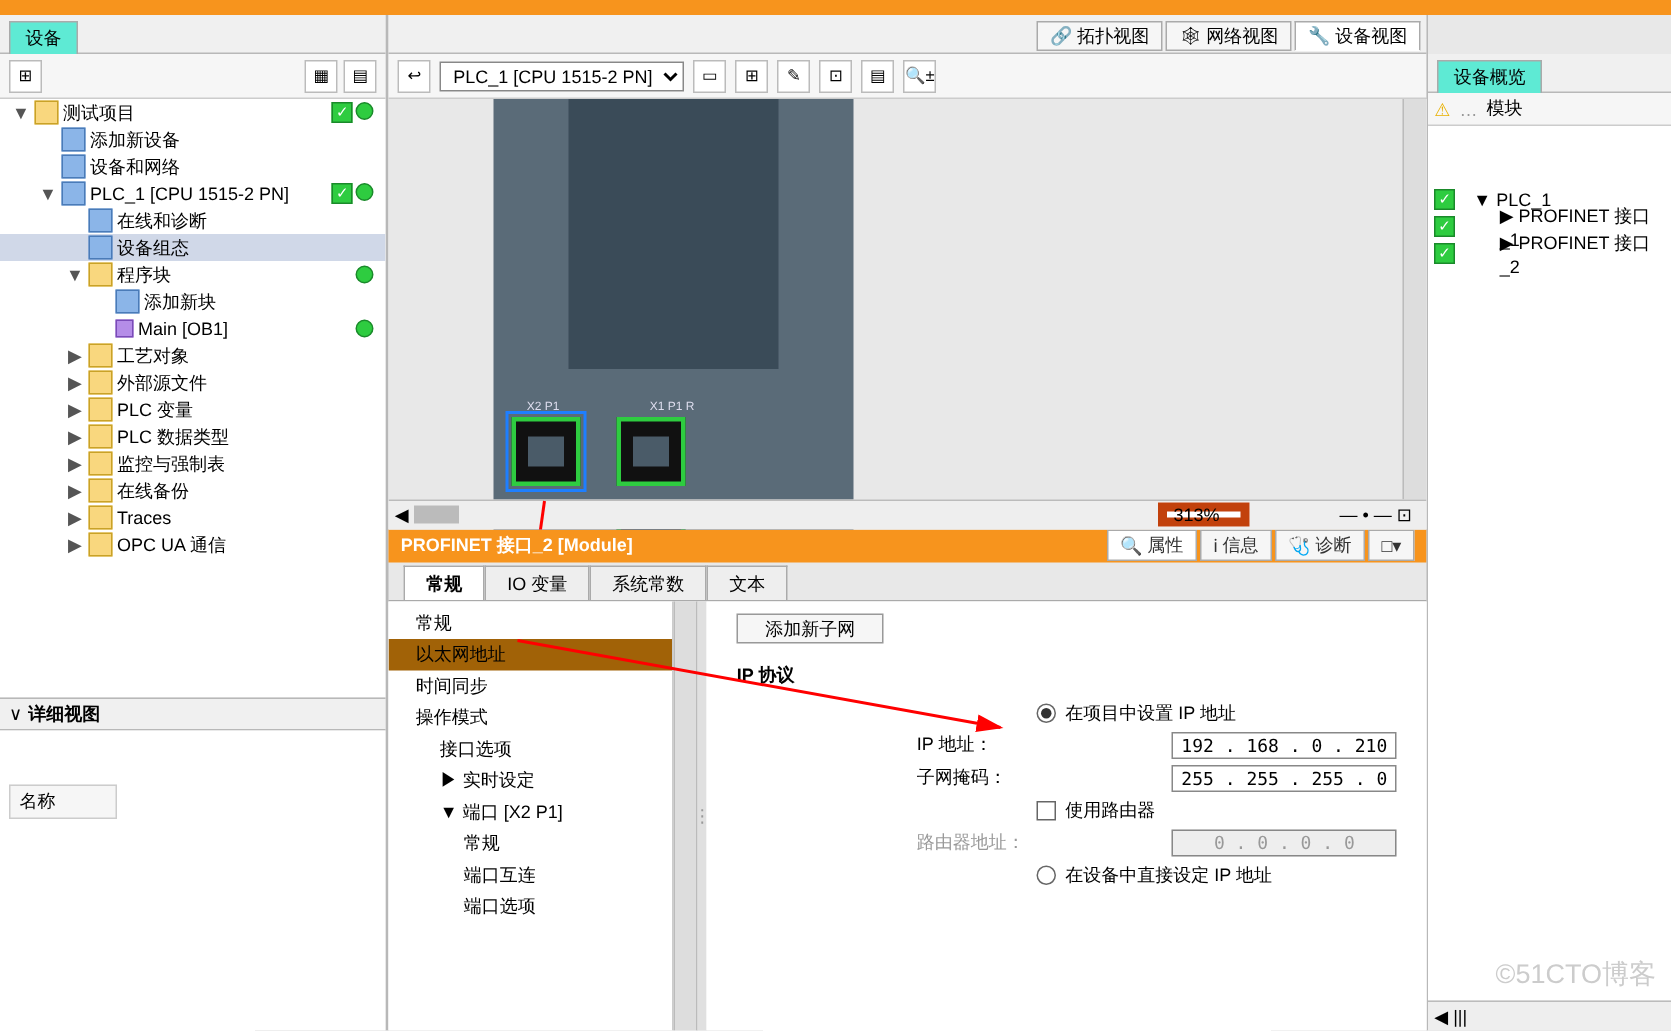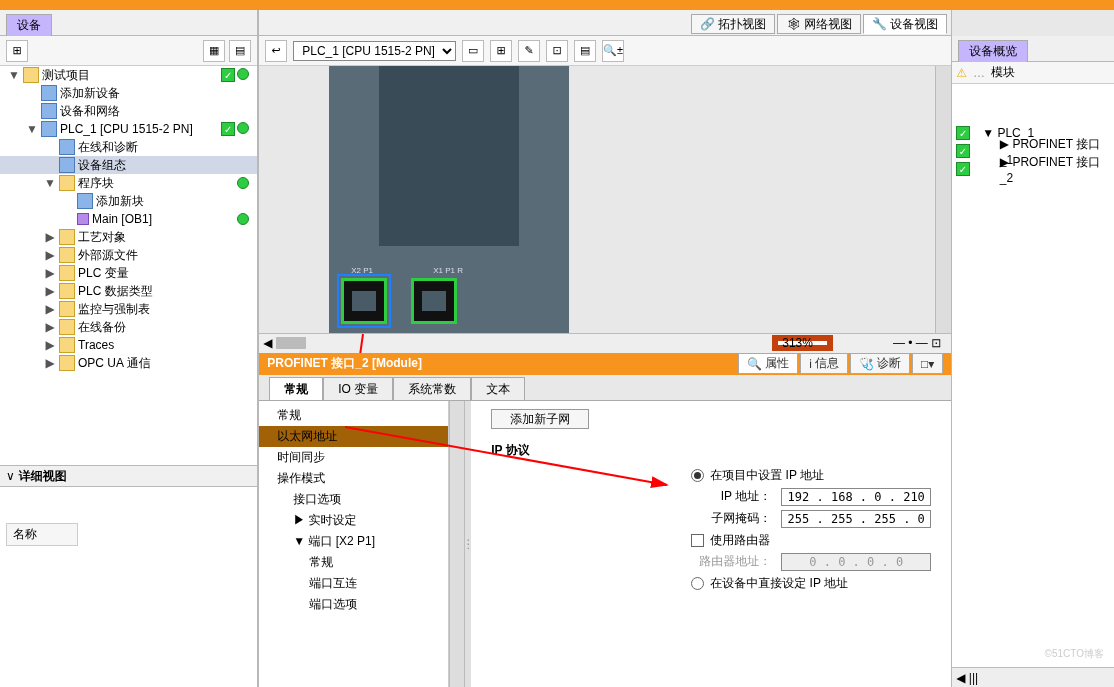--- a/index.html
+++ b/index.html
@@ -7,21 +7,21 @@
 
 .top-bar { height: 10px; background: #f7941d; }
 
 .layout { display: flex; height: calc(100% - 10px); }
 .left-pane { width: 347px; display: flex; flex-direction: column; border-right: 2px solid #b8b8b8; }
 .mid-pane { flex: 1; display: flex; flex-direction: column; }
 .right-pane { width: 218px; display: flex; flex-direction: column; border-left: 1px solid #b8b8b8; }
 
 .pane-header { display: flex; align-items: center; height: 26px; padding: 0 6px; border-bottom: 1px solid #b8b8b8; background: #f0f0f0; }
 .tab { display: inline-flex; align-items: center; height: 22px; padding: 0 10px; background: #fdfdfd; border: 1px solid #aaa; border-bottom: none; margin-top: 4px; font-size: 12px; }
-.tab.active { background: #c4b5fd; }
+.tab.active { background: #5eead4; }
 
 .toolbar { display: flex; align-items: center; height: 30px; padding: 0 6px; gap: 4px; background: #f6f6f6; border-bottom: 1px solid #ccc; }
 .tbtn { width: 22px; height: 22px; border: 1px solid #bbb; background: #fff; display: flex; align-items: center; justify-content: center; font-size: 11px; cursor: pointer; }
 .tbtn-r { margin-left: auto; }
 
 .tree { flex: 1; overflow: auto; background: #fff; }
 .tree-row { display: flex; align-items: center; height: 18px; padding: 0 4px; white-space: nowrap; }
 .tree-row.sel { background: #d0d8e8; }
 .exp { width: 12px; text-align: center; color: #555; cursor: pointer; }
 .ico { width: 16px; height: 16px; margin: 0 3px; display: inline-flex; align-items: center; justify-content: center; font-size: 11px; }
@@ -77,33 +77,33 @@
 .prop-left .item.sel { background: #a16207; }
 .prop-left .sub { padding-left: 34px; }
 .prop-left .sub2 { padding-left: 50px; }
 .vscroll { width: 16px; background: #ddd; border-left: 1px solid #bbb; border-right: 1px solid #bbb; }
 .splitter { width: 6px; background: #e0e0e0; cursor: col-resize; display:flex; align-items:center; justify-content:center; color:#999; }
 
 .prop-right { flex: 1; background: #fff; padding: 10px 20px; overflow: auto; }
 .btn { border: 1px solid #999; background: #f6f6f6; padding: 2px 18px; cursor: pointer; }
 .section-title { font-weight: bold; margin: 14px 0 8px; }
 .form-row { display: flex; align-items: center; margin: 4px 0; }
-.form-row label { width: 160px; text-align: right; margin-right: 10px; }
+.form-row label { width: 160px; margin-right: 10px; }
 .ip-input { border: 1px solid #888; background: #fff; padding: 1px 4px; width: 150px; font-family: monospace; text-align: center; }
 .ip-input.dis { background: #eee; color: #999; }
 .radio, .checkbox { width: 13px; height: 13px; border: 1px solid #666; margin-right: 6px; display: inline-flex; align-items: center; justify-content: center; }
 .radio { border-radius: 50%; }
 .radio.checked::after { content: ''; width: 7px; height: 7px; border-radius: 50%; background: #333; }
 
 
 .ov-body { flex: 1; background: #fff; overflow: auto; }
 .ov-head { display: flex; align-items: center; height: 22px; border-bottom: 1px solid #ccc; padding: 0 4px; background: #f6f6f6; gap: 6px; }
 .ov-row { display: flex; align-items: center; height: 18px; padding: 0 4px; }
 .ov-chk { width: 14px; height: 14px; background: #2ecc40; border: 1px solid #1a8a2a; margin-right: 12px; display: flex; align-items: center; justify-content: center; color: #fff; font-size: 10px; }
-.watermark { position: absolute; right: 10px; bottom: 26px; color: #ccc; font-size: 10px; }
+.watermark { position: absolute; right: 10px; bottom: 26px; color: #ccc; font-size: 18px; }
 </style>
 </head>
 <body>
 
 <div class="top-bar"></div>
 
 <div class="layout">
 
   <div class="left-pane">
     <div class="pane-header">

